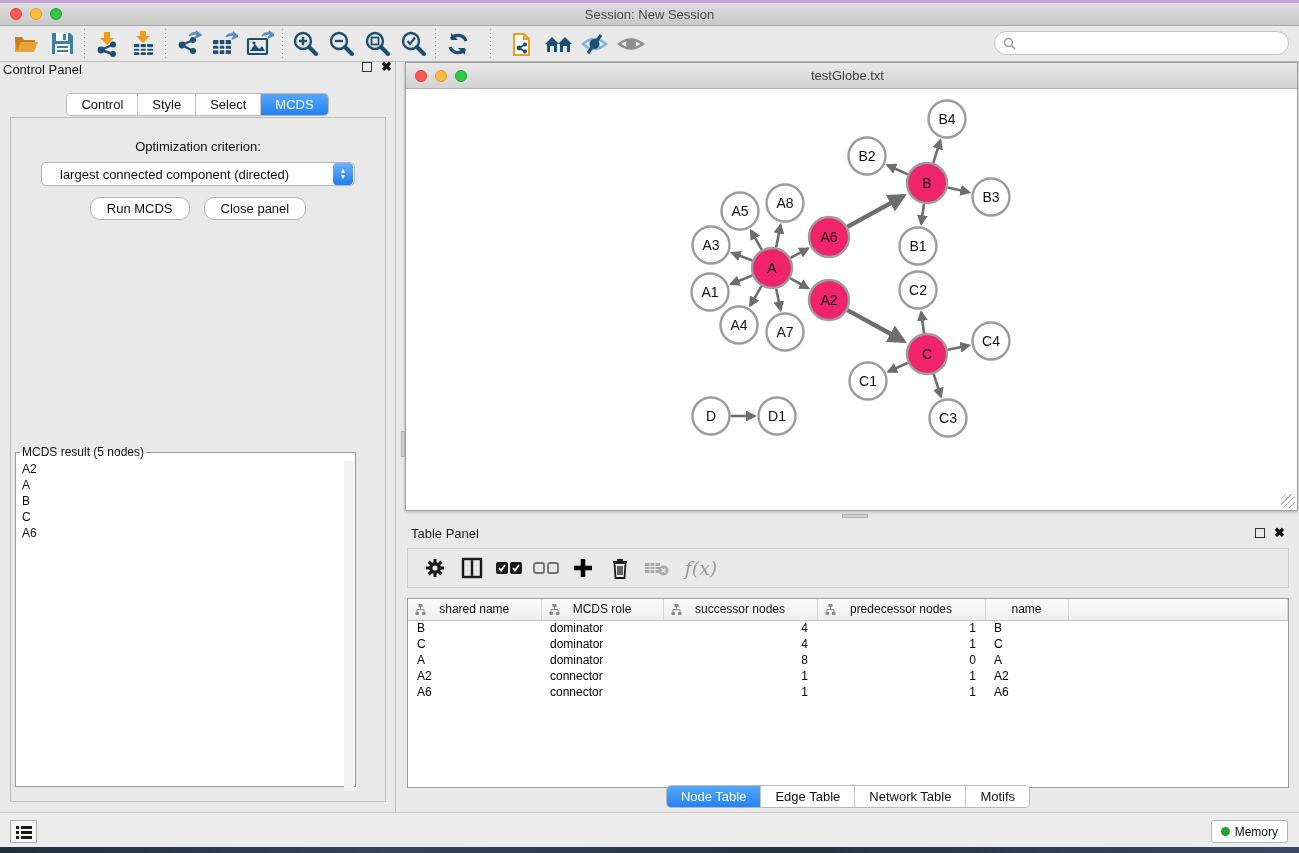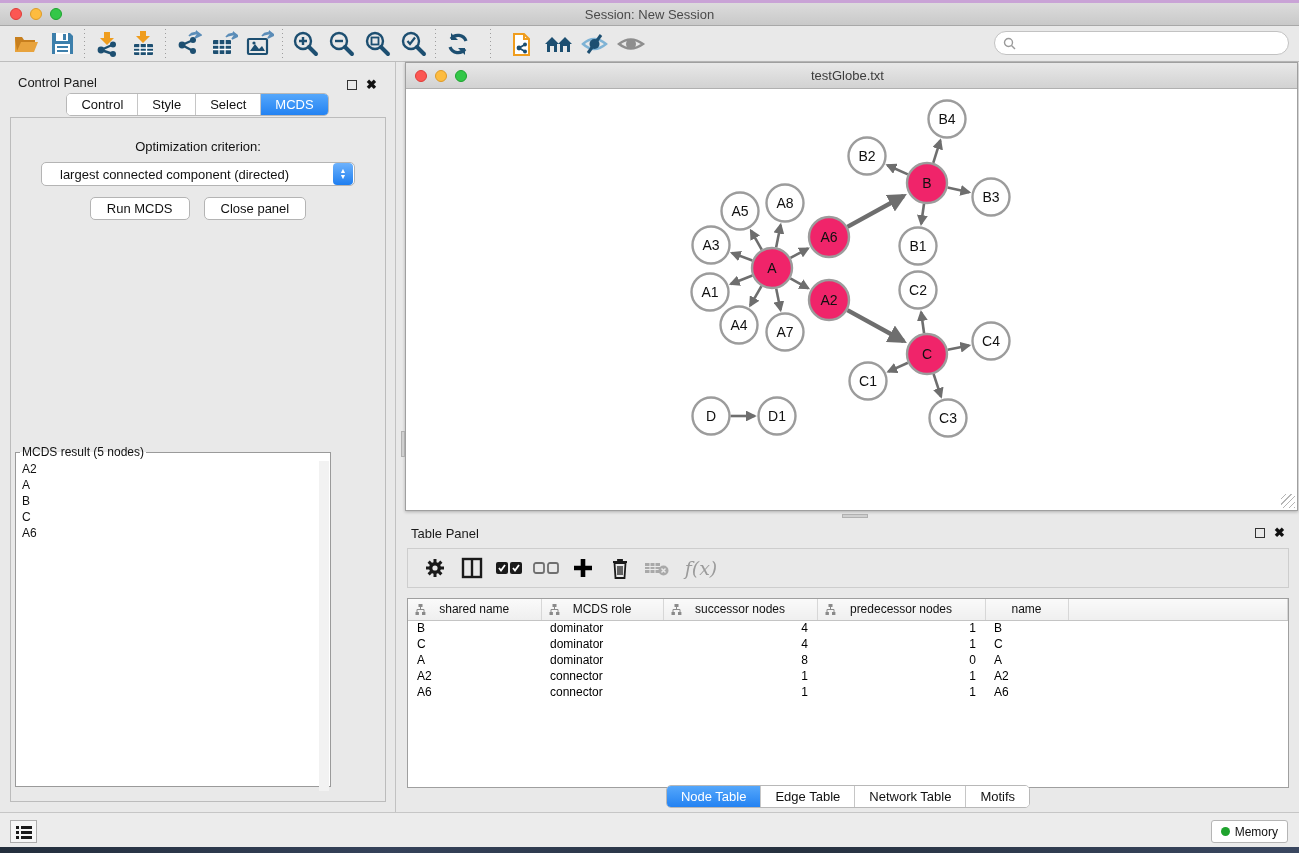--- a/index.html
+++ b/index.html
@@ -32,21 +32,21 @@
     display:flex; align-items:center; padding-left:8px; }
   .search-wrap input { border:none; outline:none; flex:1; font-size:12px; background:transparent; margin-left:5px; }
 
   
   .main { position:absolute; left:0; top:62px; width:1299px; height:750px; }
   .left-panel { position:absolute; left:0; top:0; width:396px; height:750px;
     background:#e9e9e9; border-right:1px solid #c2c2c2; }
   .right-area { position:absolute; left:397px; top:0; width:902px; height:750px; background:#e9e9e9; }
 
   
-  .panel-head { height:28px; display:flex; align-items:flex-end; padding:0 18px; }
+  .panel-head { height:28px; display:flex; align-items:flex-start; padding:0 3px; }
   .panel-head .ph-title { font-size:13px; color:#1a1a1a; flex:1; }
   .ph-icons { display:flex; gap:9px; align-items:center; }
   .float-box { width:10px; height:10px; border:1.5px solid #333; }
   .close-x { font-size:13px; font-weight:bold; color:#111; line-height:10px; }
 
   .seg-tabs { display:flex; justify-content:center; margin-top:3px; }
   .seg { display:flex; border:1px solid #b8b8b8; border-radius:5px; overflow:hidden; background:#fff; }
   .seg-tab { font-size:13px; color:#111; padding:3px 14px; background:#fff;
     border-right:1px solid #c6c6c6; cursor:default; }
   .seg-tab:last-child { border-right:none; }
@@ -55,24 +55,24 @@
   .cp-content { position:absolute; left:10px; top:55px; width:376px; height:685px;
     border:1px solid #bcbcbc; background:#e9e9e9; }
   .opt-label { text-align:center; font-size:13px; color:#111; margin-top:21px; }
   .dropdown { position:relative; margin:8px auto 0; width:314px; height:24px; background:#fff;
     border:1px solid #b4b4b4; border-radius:5px; display:flex; align-items:center; }
   .dropdown .dd-text { flex:1; font-size:13px; padding-left:18px; color:#111; white-space:nowrap; }
   .dd-stepper { width:20px; height:22px; margin-right:1px; border-radius:4px;
     background:linear-gradient(#6db2fc,#1e7ef0); display:flex; flex-direction:column;
     align-items:center; justify-content:center; color:#fff; font-size:7px; line-height:6px; }
   .btn-row { display:flex; justify-content:center; gap:14px; margin-top:11px; }
-  .mac-btn { background:#fff; border:1px solid #b4b4b4; border-radius:5px;
+  .mac-btn { background:#fff; border:1px solid #b4b4b4; border-radius:10px;
     font-size:13px; color:#111; padding:3px 16px; font-family:"Liberation Sans",sans-serif; }
 
-  fieldset.mcds-box { position:absolute; left:4px; top:327px; width:316px; height:342px;
+  fieldset.mcds-box { position:absolute; left:4px; top:327px; width:341px; height:342px;
     border:1px solid #9a9a9a; background:#fff; }
   fieldset.mcds-box legend { font-size:12px; color:#111; margin-left:4px; padding:0 2px; background:transparent; }
   .mcds-list { font-size:12px; color:#111; padding:2px 0 0 6px; line-height:16px; }
   .mcds-scroll { position:absolute; right:1px; top:2px; width:10px; height:330px; background:#f2f2f2; }
 
   
   .net-window { position:absolute; left:8px; top:0px; width:893px; height:449px;
     border:1px solid #9f9f9f; background:#fff; box-shadow:0 1px 3px rgba(0,0,0,.25); }
   .net-titlebar { height:26px; background:linear-gradient(#e8e8e8,#d2d2d2);
     border-bottom:1px solid #b0b0b0; display:flex; align-items:center; position:relative; }

